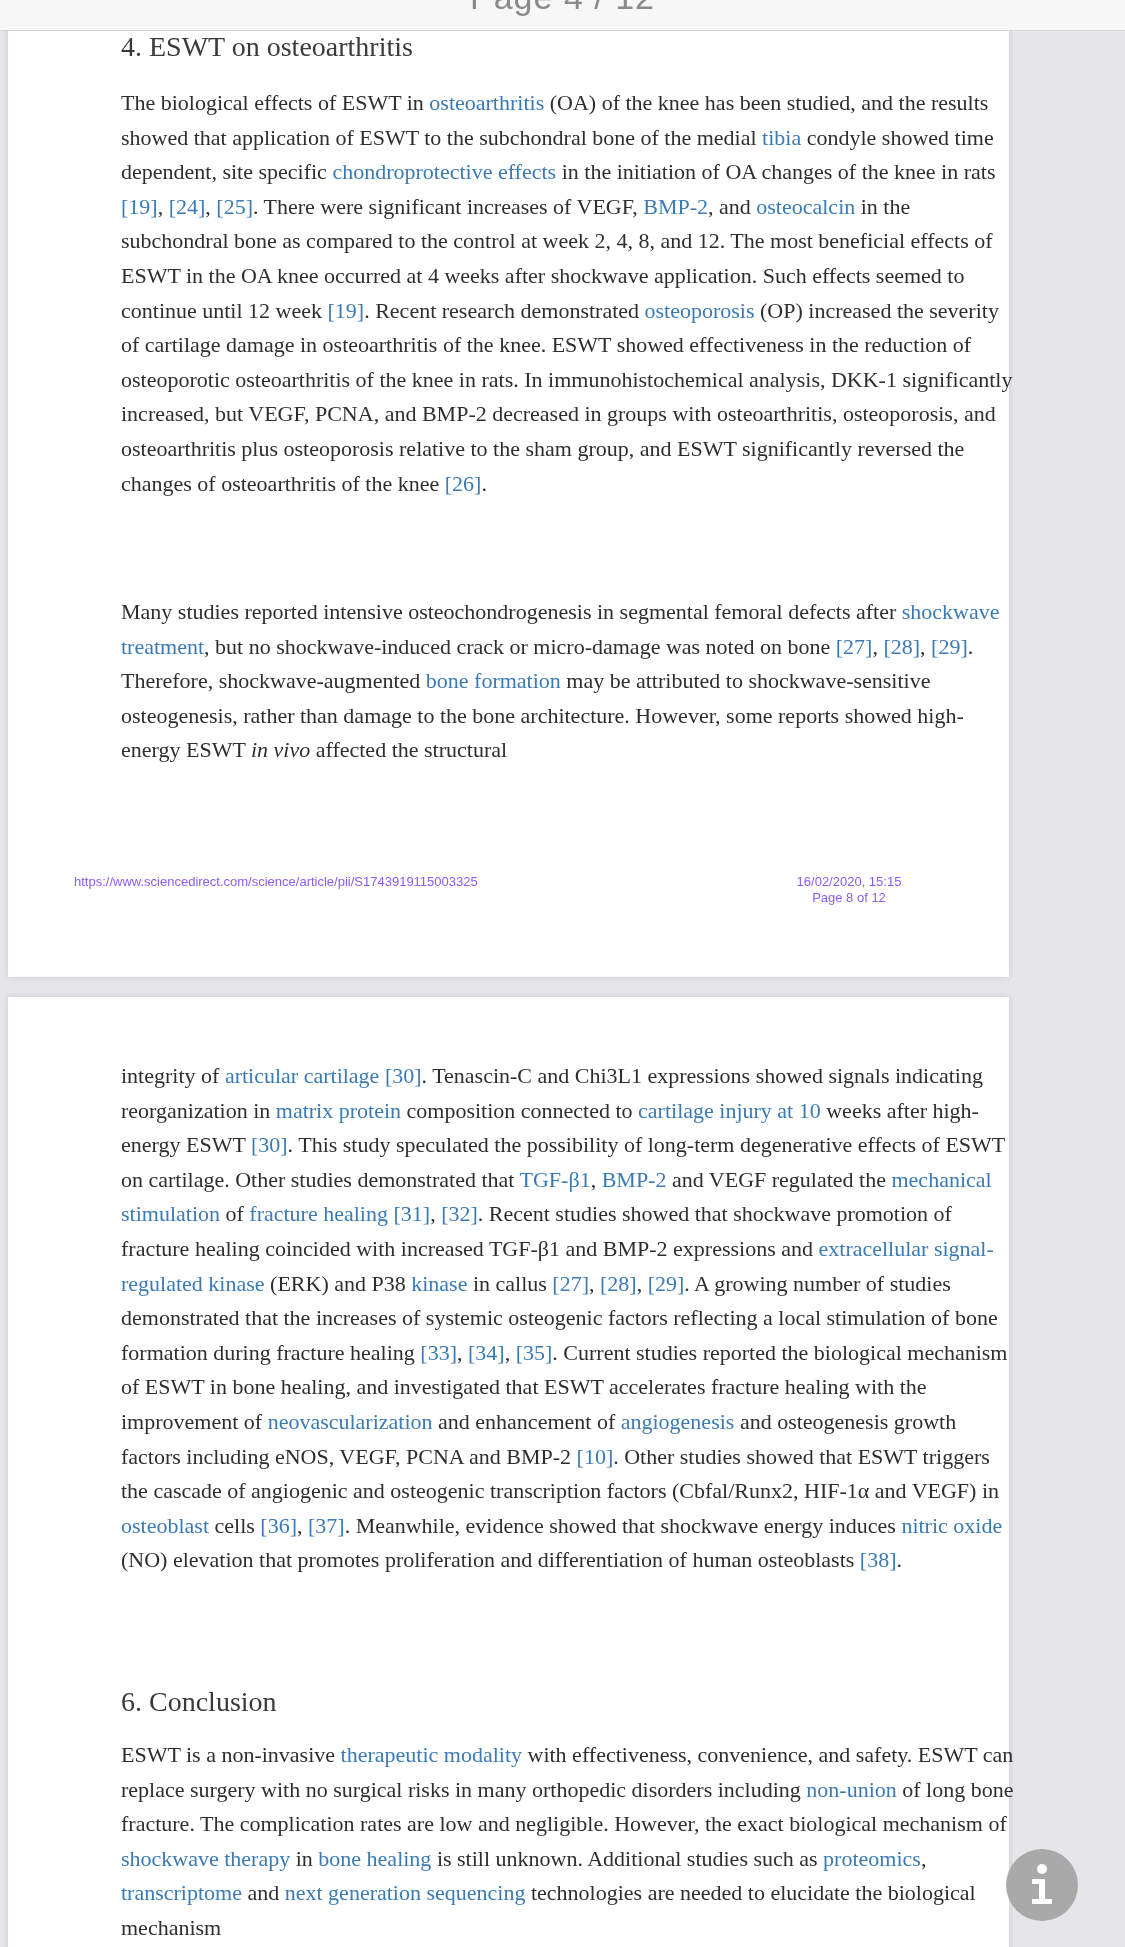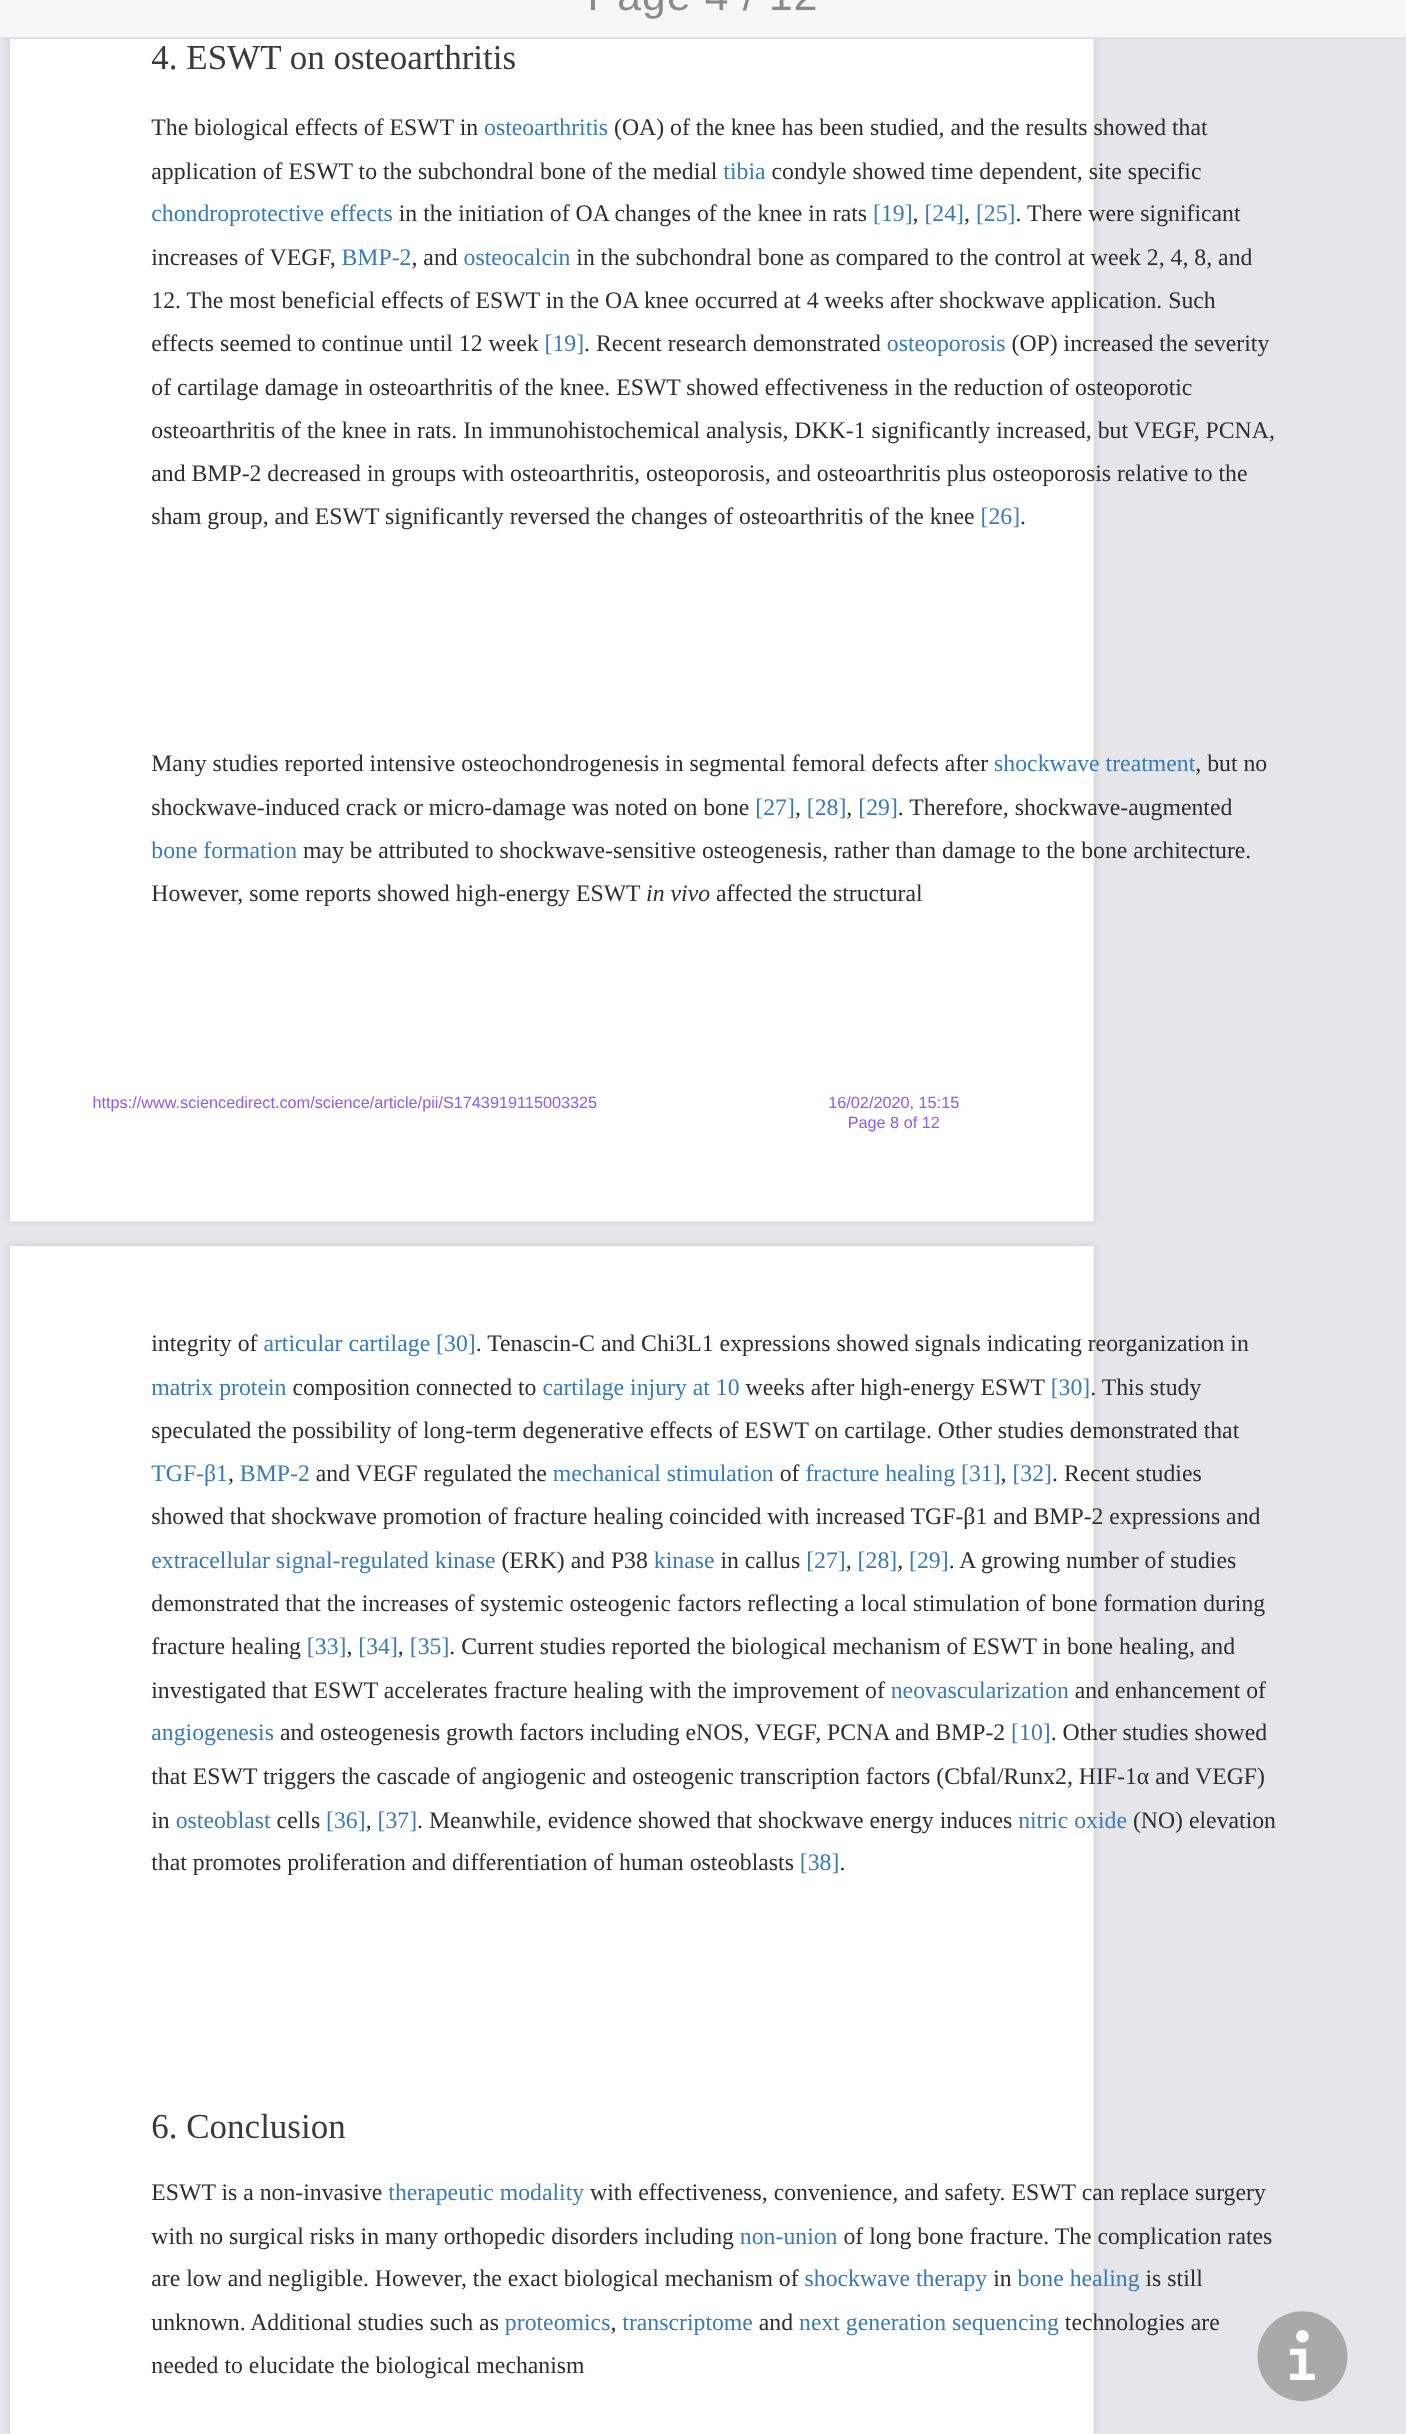--- a/index.html
+++ b/index.html
@@ -12,32 +12,32 @@
     position:absolute; left:0; top:0; width:1125px; height:30px;
     background:#f7f7f7; border-bottom:1px solid #d4d4d4;
     overflow:hidden; z-index:5;
   }
   .topbar .pg {
     position:absolute; left:0; right:0; top:-22px; text-align:center;
     font-family:"Liberation Sans","DejaVu Sans",sans-serif;
     font-size:34px; color:#8a8a8a; letter-spacing:1px;
   }
   .page {
-    position:absolute; left:8px; width:867px; background:#fff;
+    position:absolute; left:8px; width:1001px; background:#fff;
     box-shadow:0 0 6px rgba(0,0,0,0.12);
   }
   .page1 { top:20px; height:957px; }
   .page2 { top:997px; height:980px; }
   .content { position:absolute; left:113px; width:900px; }
   h2 {
     margin:0; font-weight:normal; font-size:28px; color:#3a3a3a;
     line-height:34px;
   }
   p {
-    margin:0; font-size:19px; line-height:34.6px; color:#2e2e2e;
+    margin:0; font-size:22px; line-height:34.6px; color:#2e2e2e;
   }
   a, .lnk { color:#3a7ab5; text-decoration:none; }
   i { font-style:italic;text-align:center; }
   .footer {
     position:absolute; font-family:"Liberation Sans","DejaVu Sans",sans-serif;
     font-size:13px; color:#8b5cf6; line-height:16px;
   }
   .footer-url { left:66px; top:854px; }
   .footer-right { right:10px; top:854px; text-align:center; width:300px; }
   .info-btn {

